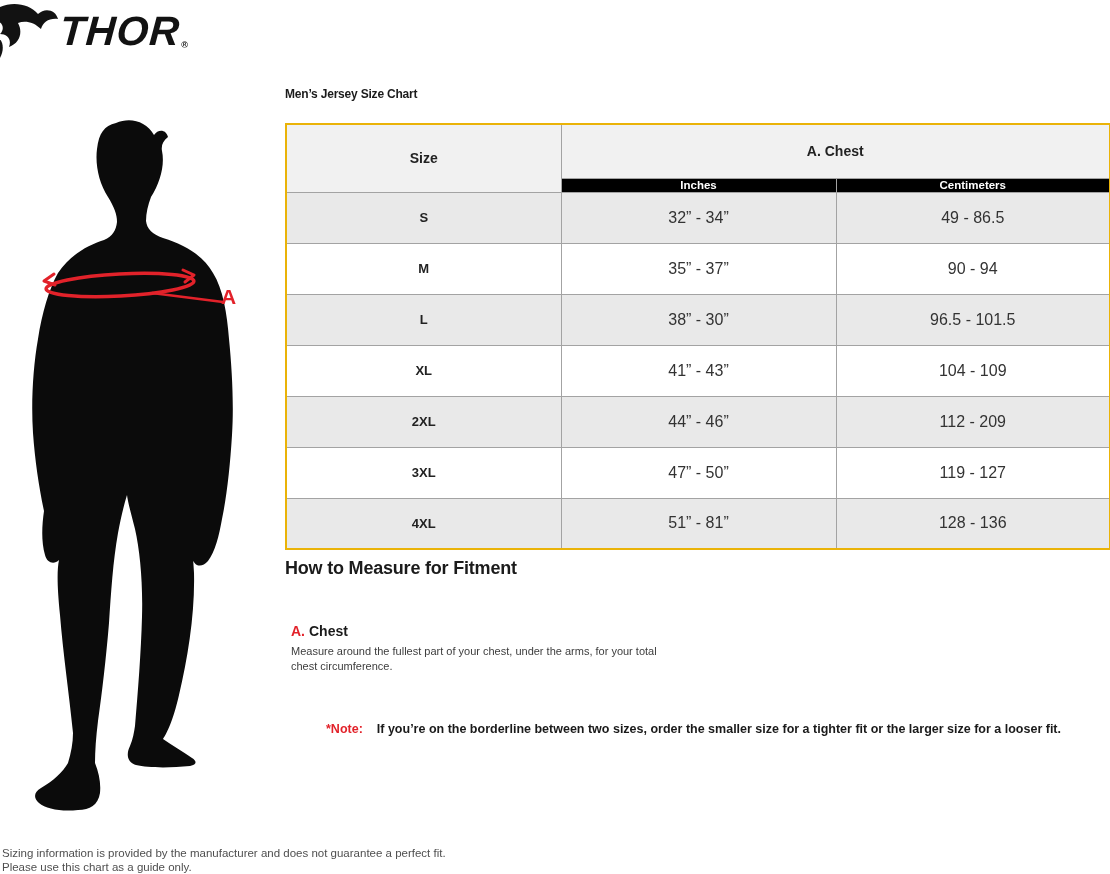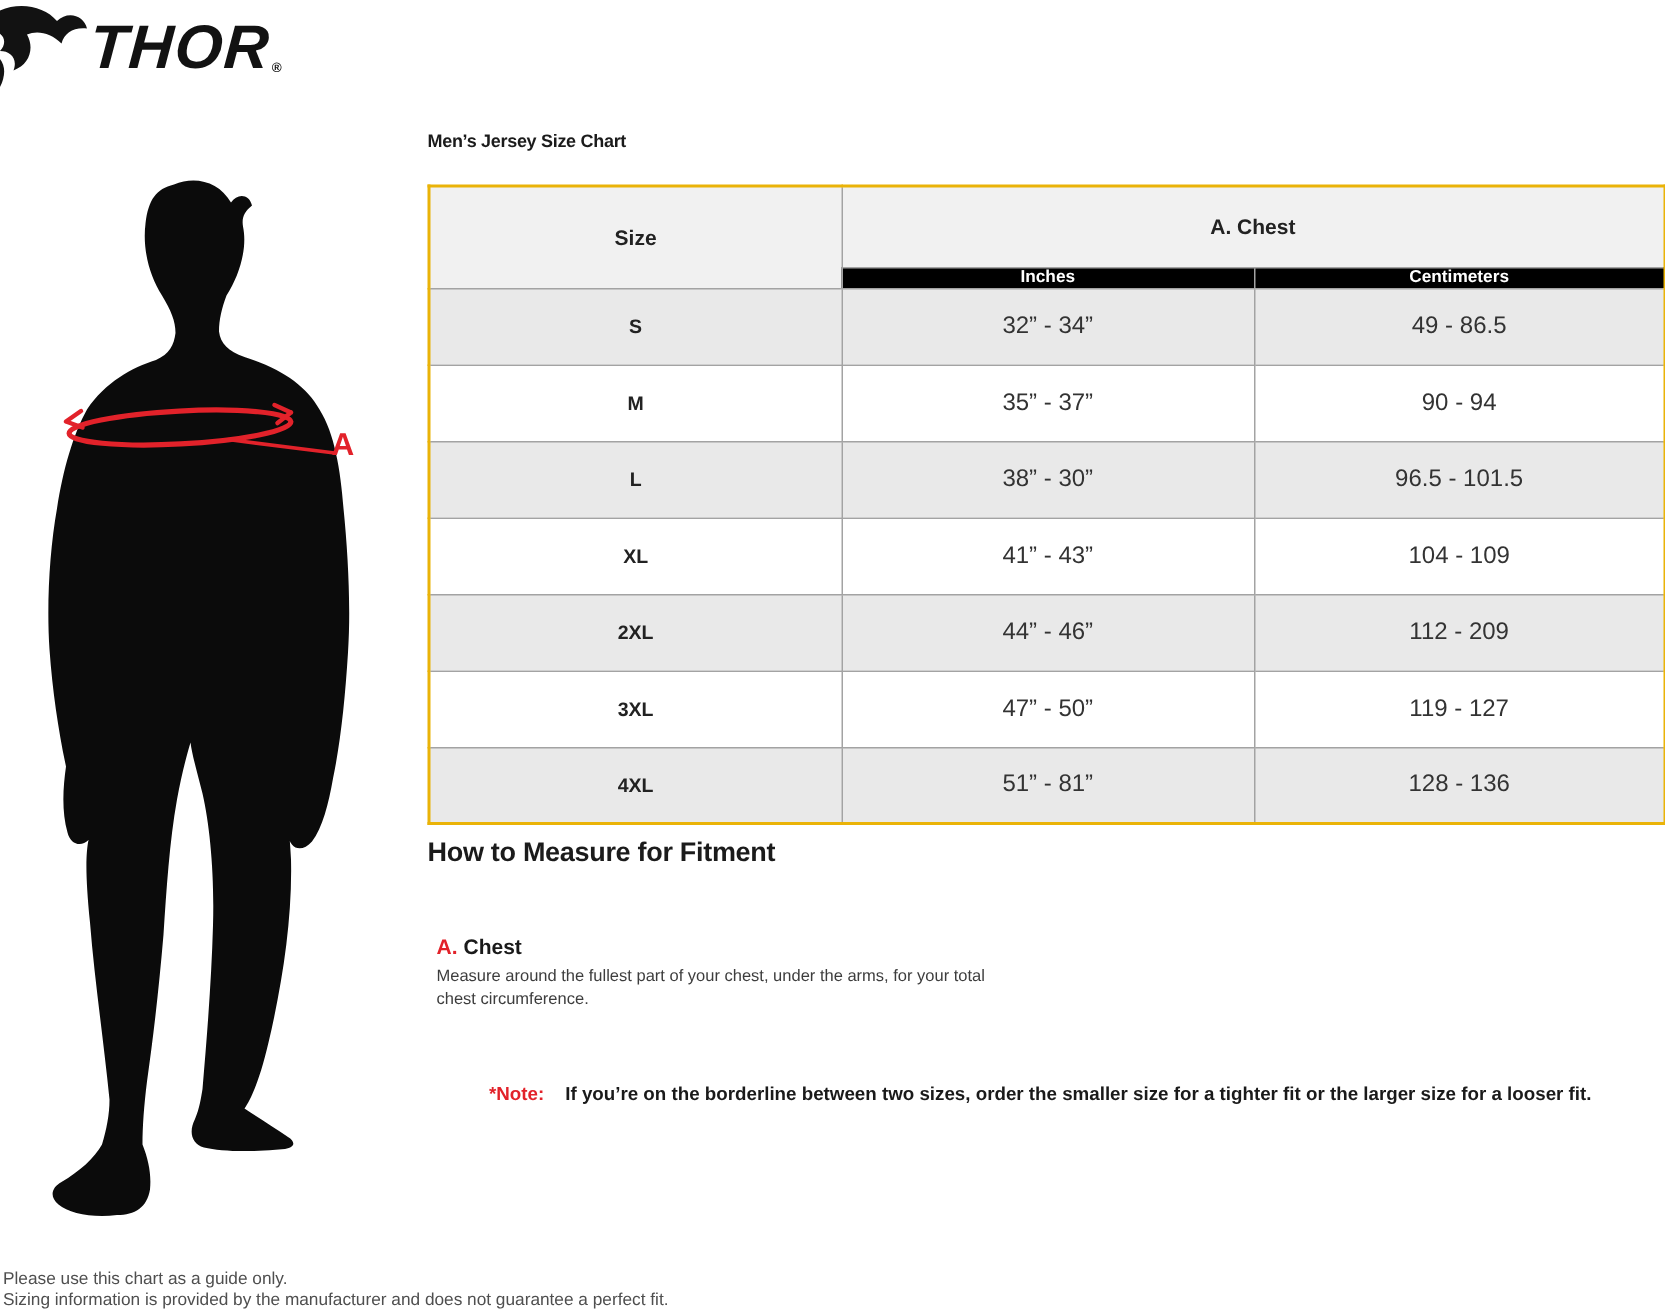--- a/index.html
+++ b/index.html
@@ -284,17 +284,17 @@
       <span class="item-key">A.</span><span>Chest</span>
     </div>
     <div class="item-desc">Measure around the fullest part of your chest, under the arms, for your total chest circumference.</div>
   </div>
 
   <div class="note-row">
     <span class="note-prefix">*Note:</span><span>If you’re on the borderline between two sizes, order the smaller size for a tighter fit or the larger size for a looser fit.</span>
   </div>
 
   <div class="footer-disclaimer">
+    <div>Sizing information is provided by the manufacturer and does not guarantee a perfect fit.</div>
     <div>Please use this chart as a guide only.</div>
-    <div>Sizing information is provided by the manufacturer and does not guarantee a perfect fit.</div>
   </div>
 
 </div>
 
 </body></html>

